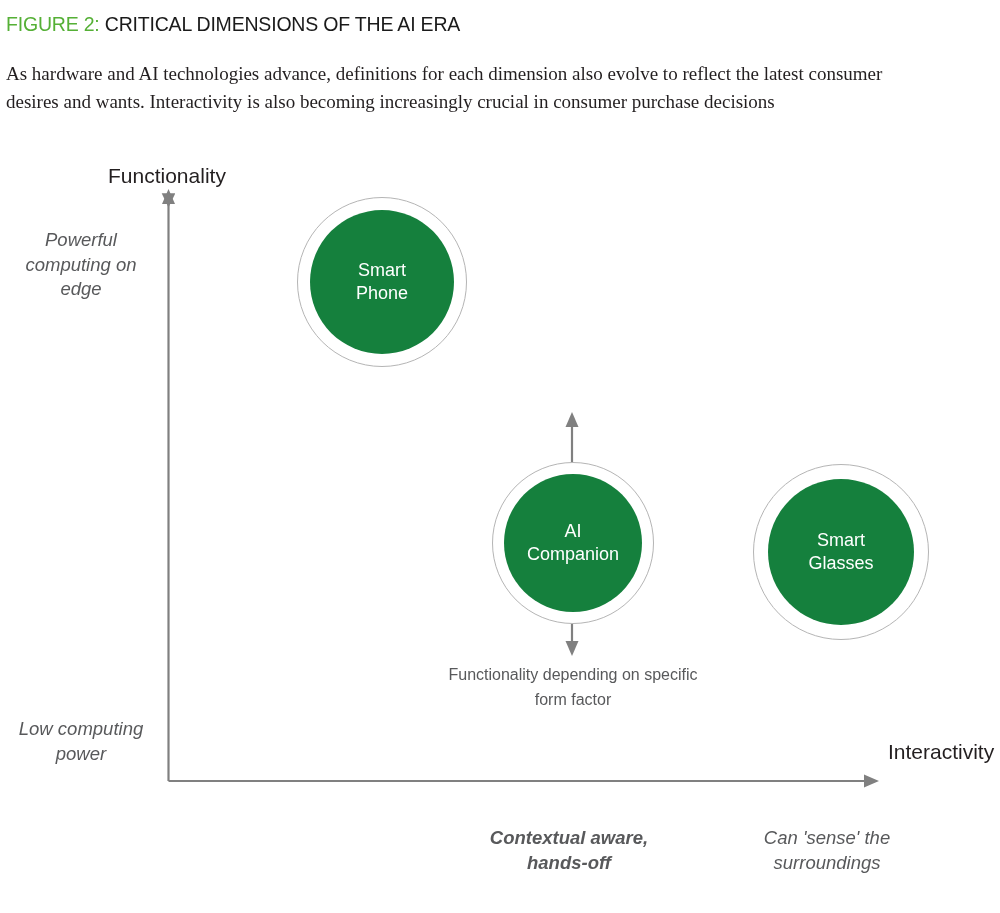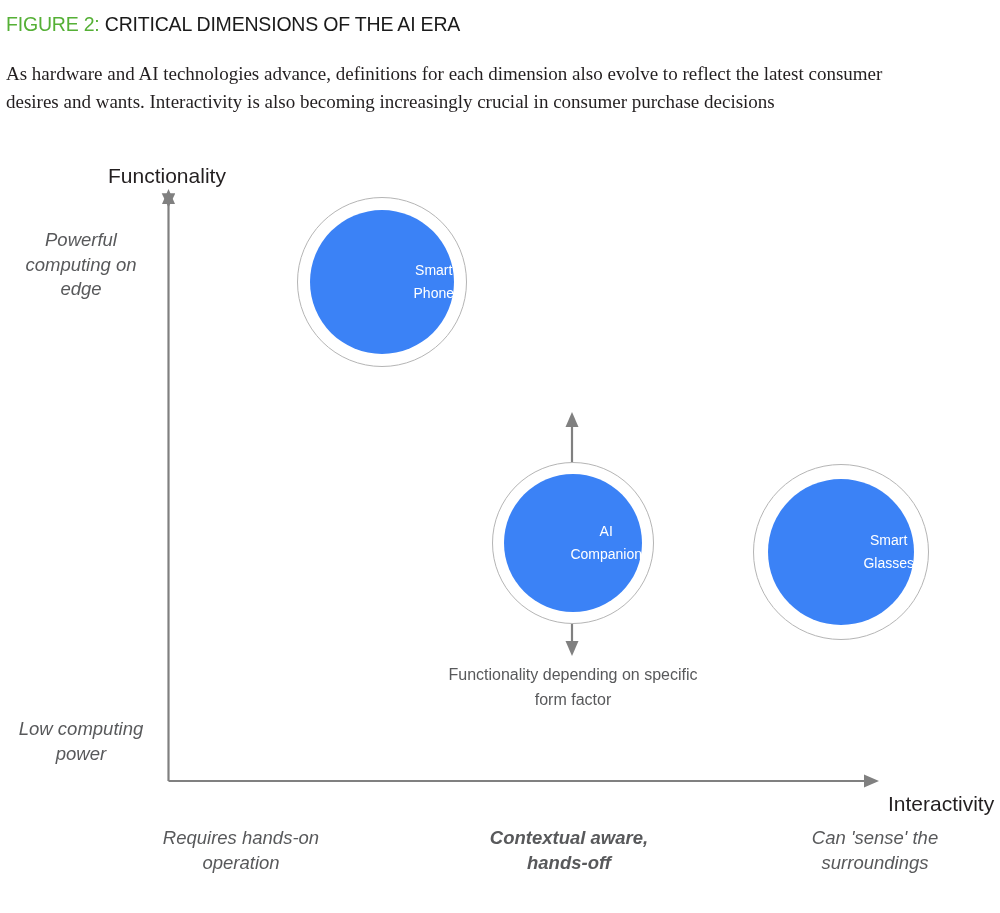--- a/index.html
+++ b/index.html
@@ -60,58 +60,58 @@
 
   
   .axis-title {
     position: absolute;
     font-size: 21px;
     font-weight: normal;
     color: #231f20;
     white-space: nowrap;
   }
   #y-axis-title { left: 108px; top: 14px; }
-  #x-axis-title { left: 888px; top: 642px; }
+  #x-axis-title { left: 888px; top: 590px; }
 
   
   .scale-caption {
     position: absolute;
     font-size: 18.5px;
     line-height: 24.5px;
     font-style: italic;
     color: #58595b;
     text-align: center;
     margin-top: 24px;
   }
   #y-cap-high   { left: 5px;  top: 54px;  width: 152px; }
   #y-cap-mid    { left: 5px;  top: 268px; width: 152px; }
   #y-cap-low    { left: 5px;  top: 543px; width: 152px; }
 
   #x-cap-left   { left: 150px; top: 652px; width: 182px; }
   #x-cap-mid    { left: 478px; top: 652px; width: 182px; font-weight: bold; }
-  #x-cap-right  { left: 784px; top: 652px; width: 182px; }
+  #x-cap-right  { left: 736px; top: 652px; width: 182px; }
 
   
   .bubble {
     position: absolute;
     border-radius: 50%;
     border: 1.6px solid #b5b5b5;
     box-sizing: border-box;
     background: transparent;
   }
   .bubble-core {
     position: absolute;
     border-radius: 50%;
-    background: #3b82f6;
+    background: #15803d;
     display: flex;
     align-items: center;
-    justify-content: flex-end;
+    justify-content: center;
     text-align: center;
     color: #ffffff;
-    font-size: 14px;
+    font-size: 18px;
     line-height: 23px;
     font-weight: normal;
   }
 
   
   #bubble-ring-smart-phone { left: 297px; top: 47px; width: 170px; height: 170px; }
   #bubble-core-smart-phone { left: 310px; top: 60px; width: 144px; height: 144px; }
 
   
   #bubble-ring-ai-companion { left: 492px; top: 312px; width: 162px; height: 162px; }
@@ -164,21 +164,20 @@
     <line x1="572" y1="474" x2="572" y2="495" stroke="#808080" stroke-width="2.2"></line>
     <polygon points="572,506 578.5,491 565.5,491" fill="#808080"></polygon>
   </svg>
 
   <div class="axis-title" id="y-axis-title">Functionality</div>
   <div class="axis-title" id="x-axis-title">Interactivity</div>
 
   <div class="scale-caption" id="y-cap-high">Powerful computing on edge</div>
   <div class="scale-caption" id="y-cap-low">Low computing power</div>
 
-  <div class="scale-caption" id="x-cap-left">Requires hands-on operation</div>
   <div class="scale-caption" id="x-cap-mid">Contextual aware, hands-off</div>
   <div class="scale-caption" id="x-cap-right">Can 'sense' the surroundings</div>
 
   <div class="bubble" id="bubble-ring-smart-phone"></div>
   <div class="bubble-core" id="bubble-core-smart-phone">
     <span>
       <span>Smart</span><br>
       <span>Phone</span>
     </span>
   </div>

